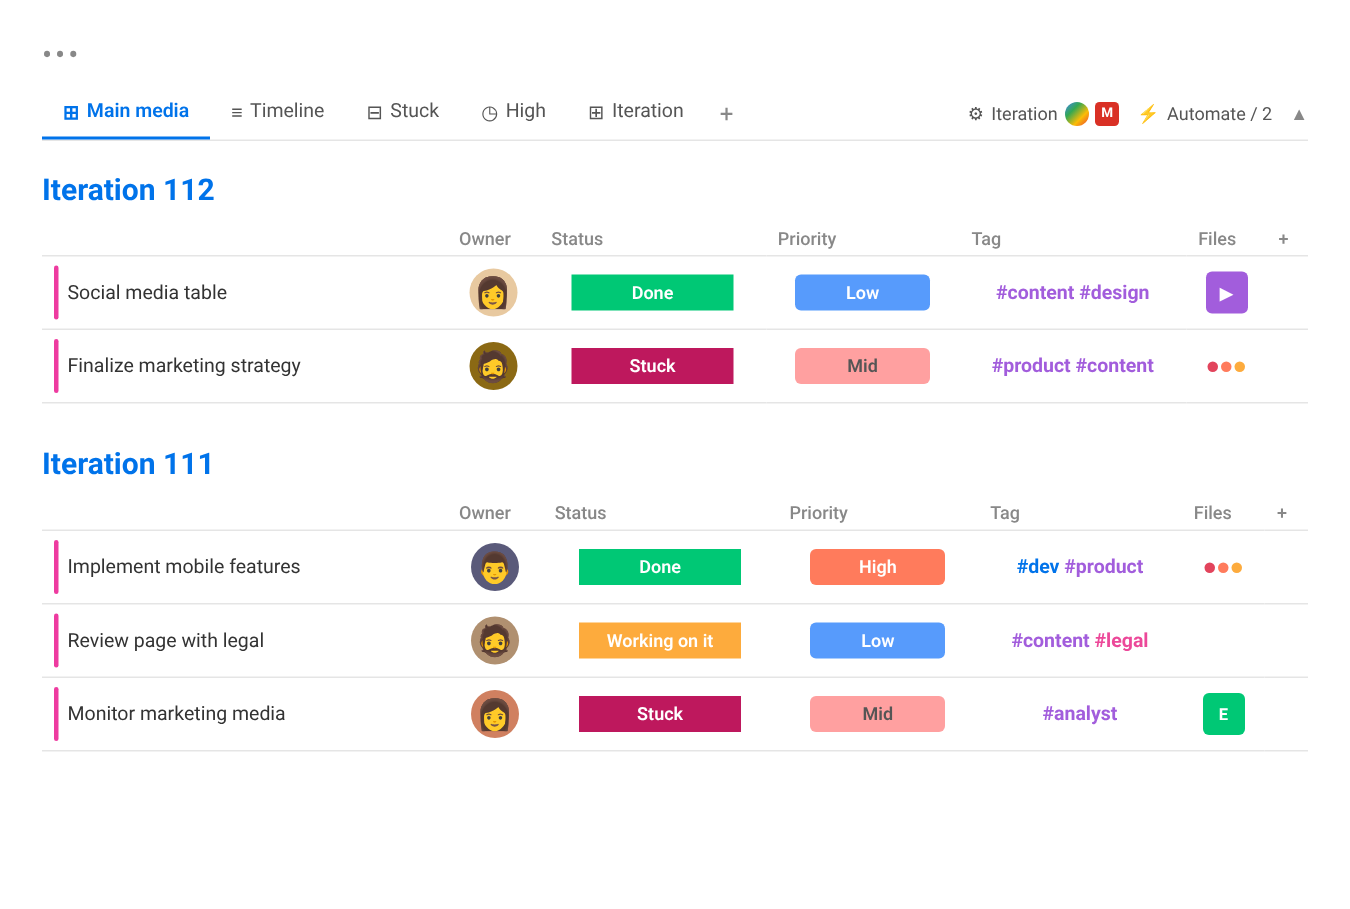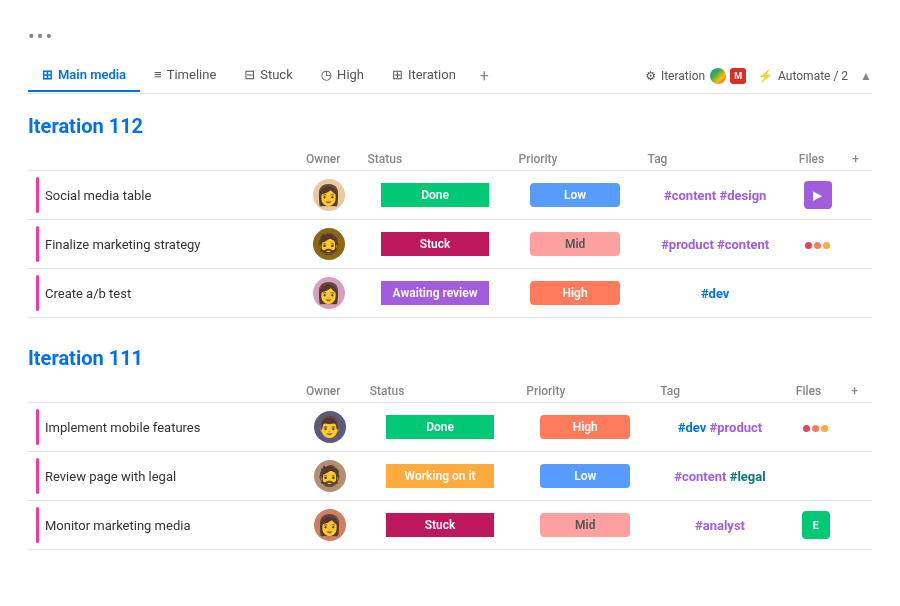--- a/index.html
+++ b/index.html
@@ -327,38 +327,20 @@
               <td style="text-align: center;"><span class="status-pill status-stuck">Stuck</span></td>
               <td style="text-align: center;"><span class="priority-pill priority-mid">Mid</span></td>
               <td class="tag-cell"><span class="tag" style="color:#a25ddc">#product</span> <span class="tag" style="color:#a25ddc">#content</span></td>
               <td style="text-align: center;"><span style="display:inline-flex;gap:2px;align-items:center;">
                   <span style="width:7px;height:7px;border-radius:50%;background:#e2445c;display:inline-block;"></span>
                   <span style="width:7px;height:7px;border-radius:50%;background:#ff7b5c;display:inline-block;"></span>
                   <span style="width:7px;height:7px;border-radius:50%;background:#fdab3d;display:inline-block;"></span>
                 </span></td>
               <td></td>
             </tr>
-            <tr>
-              <td>
-                <div class="task-cell">
-                  <div class="task-border"></div>
-                  <span class="task-text">Create a/b test</span>
-                </div>
-              </td>
-              <td>
-                <div class="owner-cell">
-                  <div class="avatar" style="background:#d4a0c0;font-size:20px;">👩</div>
-                </div>
-              </td>
-              <td style="text-align: center;"><span class="status-pill status-awaiting">Awaiting review</span></td>
-              <td style="text-align: center;"><span class="priority-pill priority-high">High</span></td>
-              <td class="tag-cell"><span class="tag" style="color:#0073ea">#dev</span></td>
-              <td style="text-align: center;"></td>
-              <td></td>
-            </tr>
           </tbody>
         </table>
       </div>
       <div class="iteration-section">
         <div class="iteration-title">Iteration 111</div>
         <table class="table">
           <thead>
             <tr>
               <th class="col-task"></th>
               <th class="center">Owner</th>
@@ -399,21 +381,21 @@
                   <span class="task-text">Review page with legal</span>
                 </div>
               </td>
               <td>
                 <div class="owner-cell">
                   <div class="avatar" style="background:#b09070;font-size:20px;">🧔</div>
                 </div>
               </td>
               <td style="text-align: center;"><span class="status-pill status-working">Working on it</span></td>
               <td style="text-align: center;"><span class="priority-pill priority-low">Low</span></td>
-              <td class="tag-cell"><span class="tag" style="color:#a25ddc">#content</span> <span class="tag" style="color:#0f766e">#legal</span></td>
+              <td class="tag-cell"><span class="tag" style="color:#a25ddc">#content</span> <span class="tag" style="color:#ec4899">#legal</span></td>
               <td style="text-align: center;"></td>
               <td></td>
             </tr>
             <tr>
               <td>
                 <div class="task-cell">
                   <div class="task-border"></div>
                   <span class="task-text">Monitor marketing media</span>
                 </div>
               </td>

